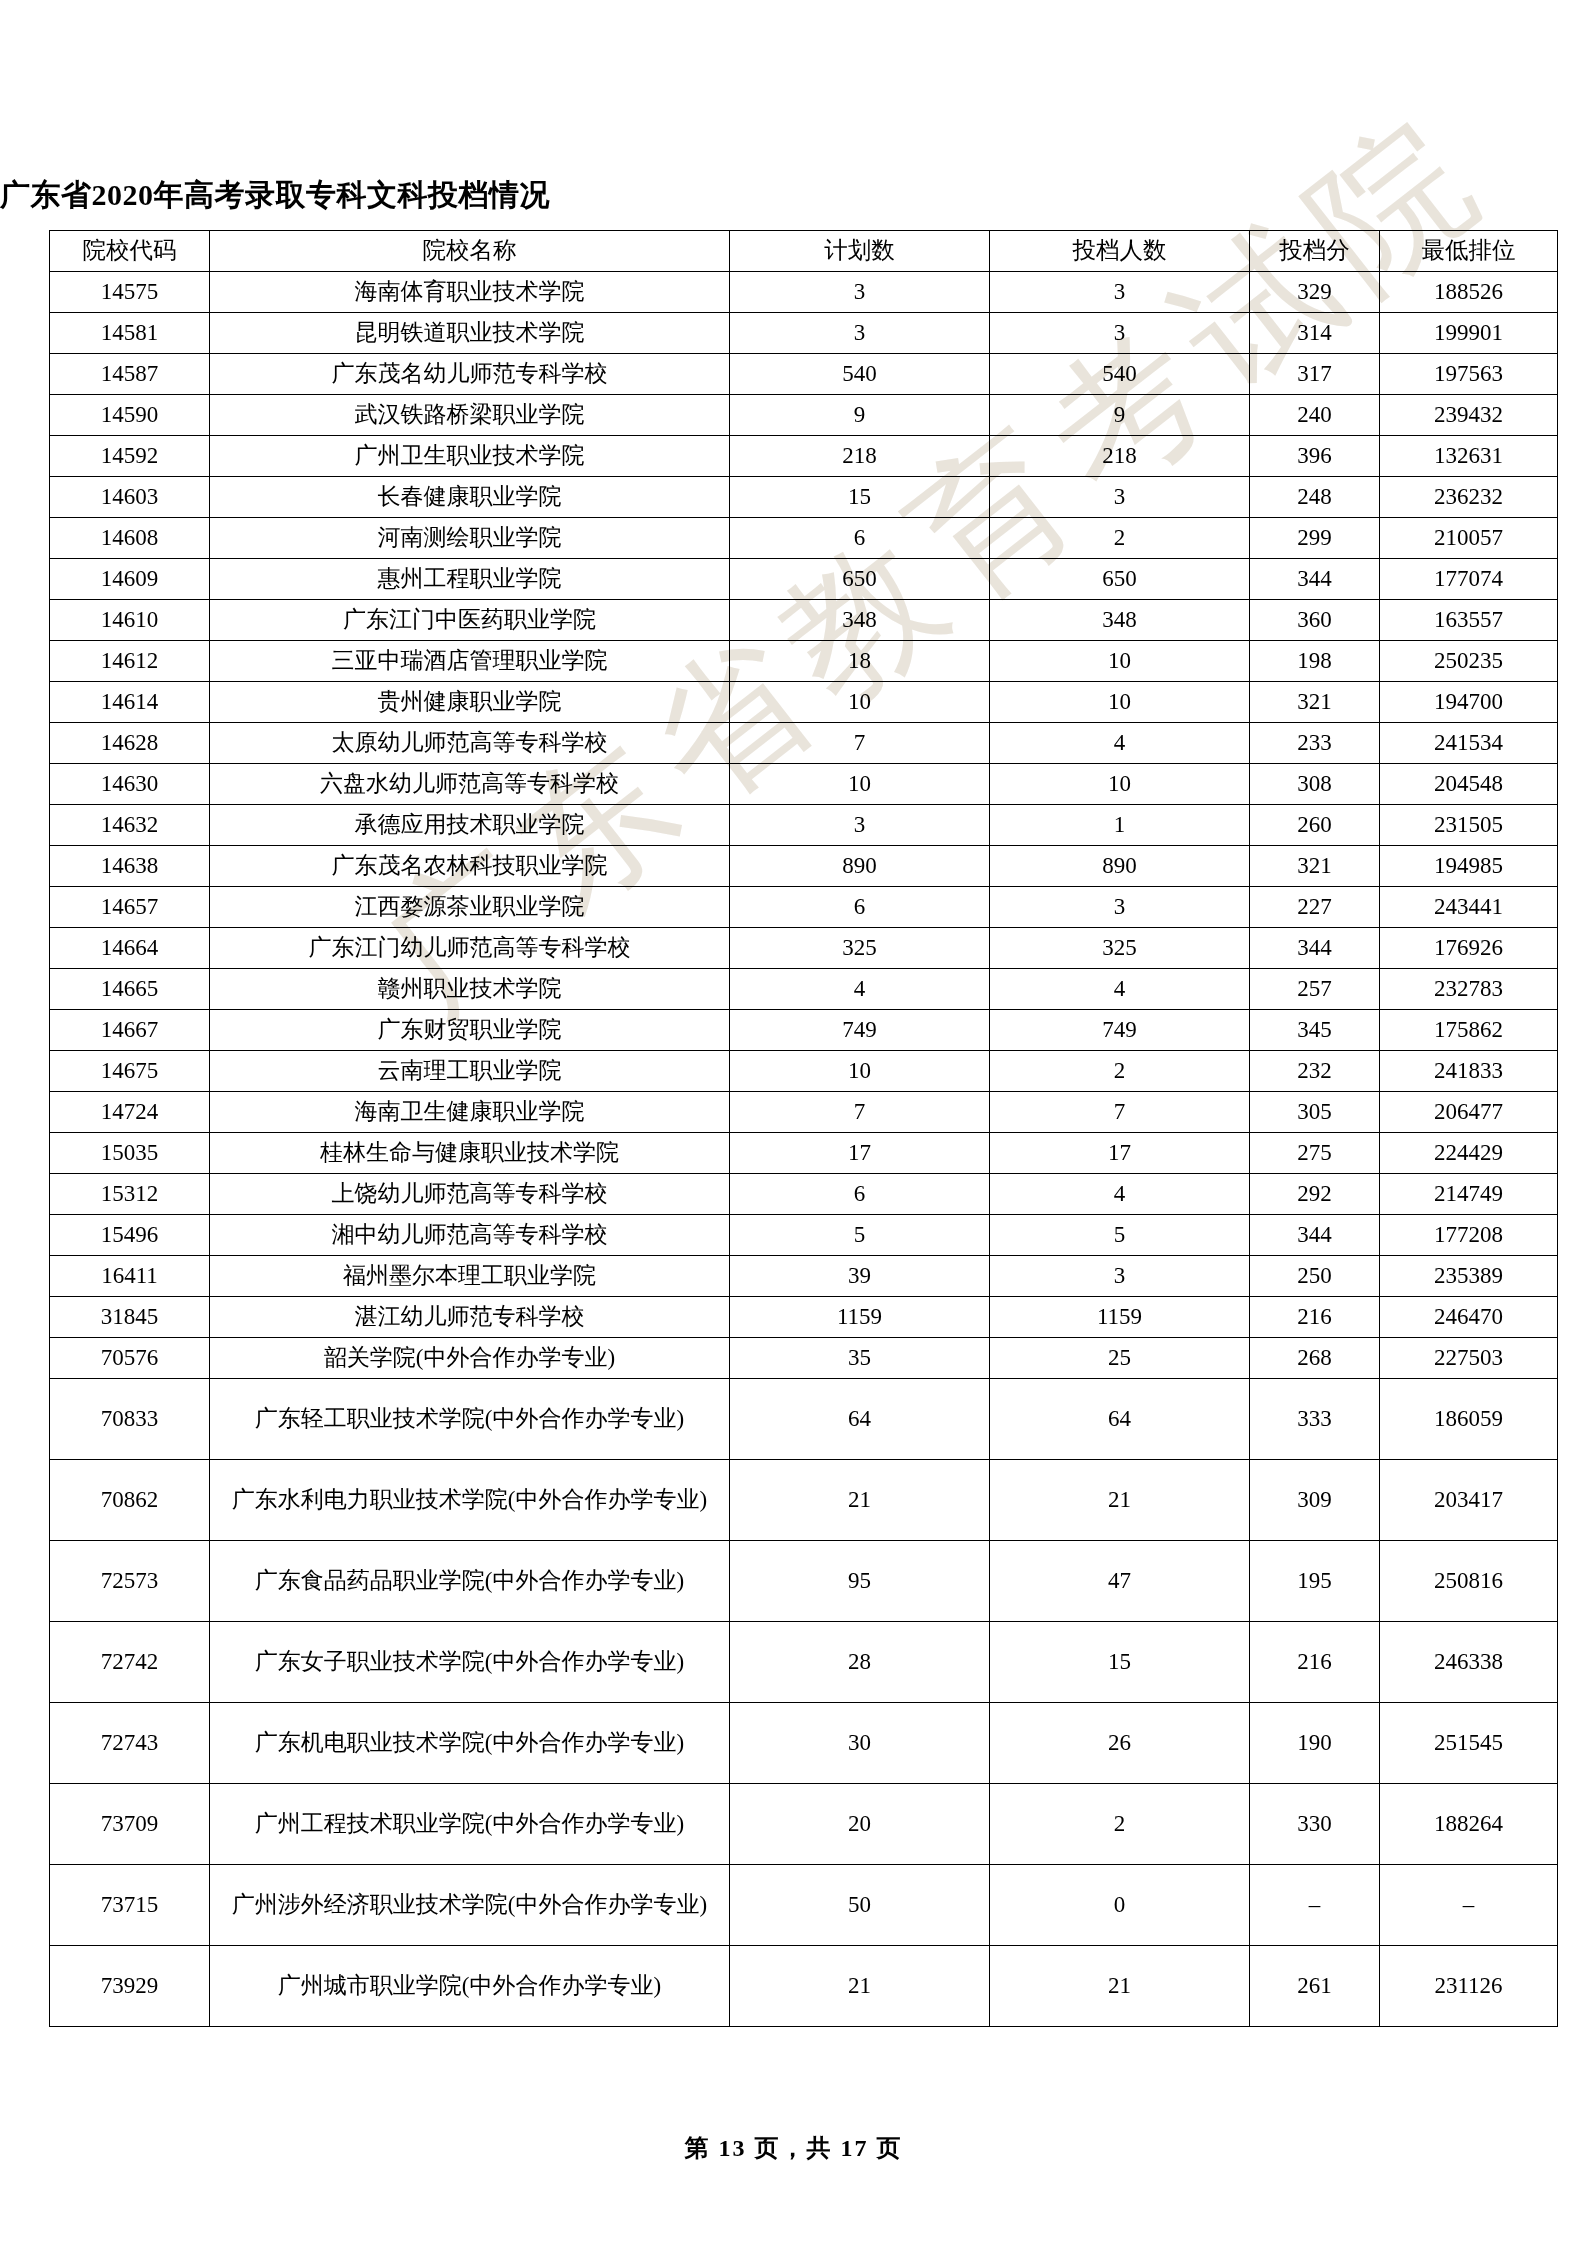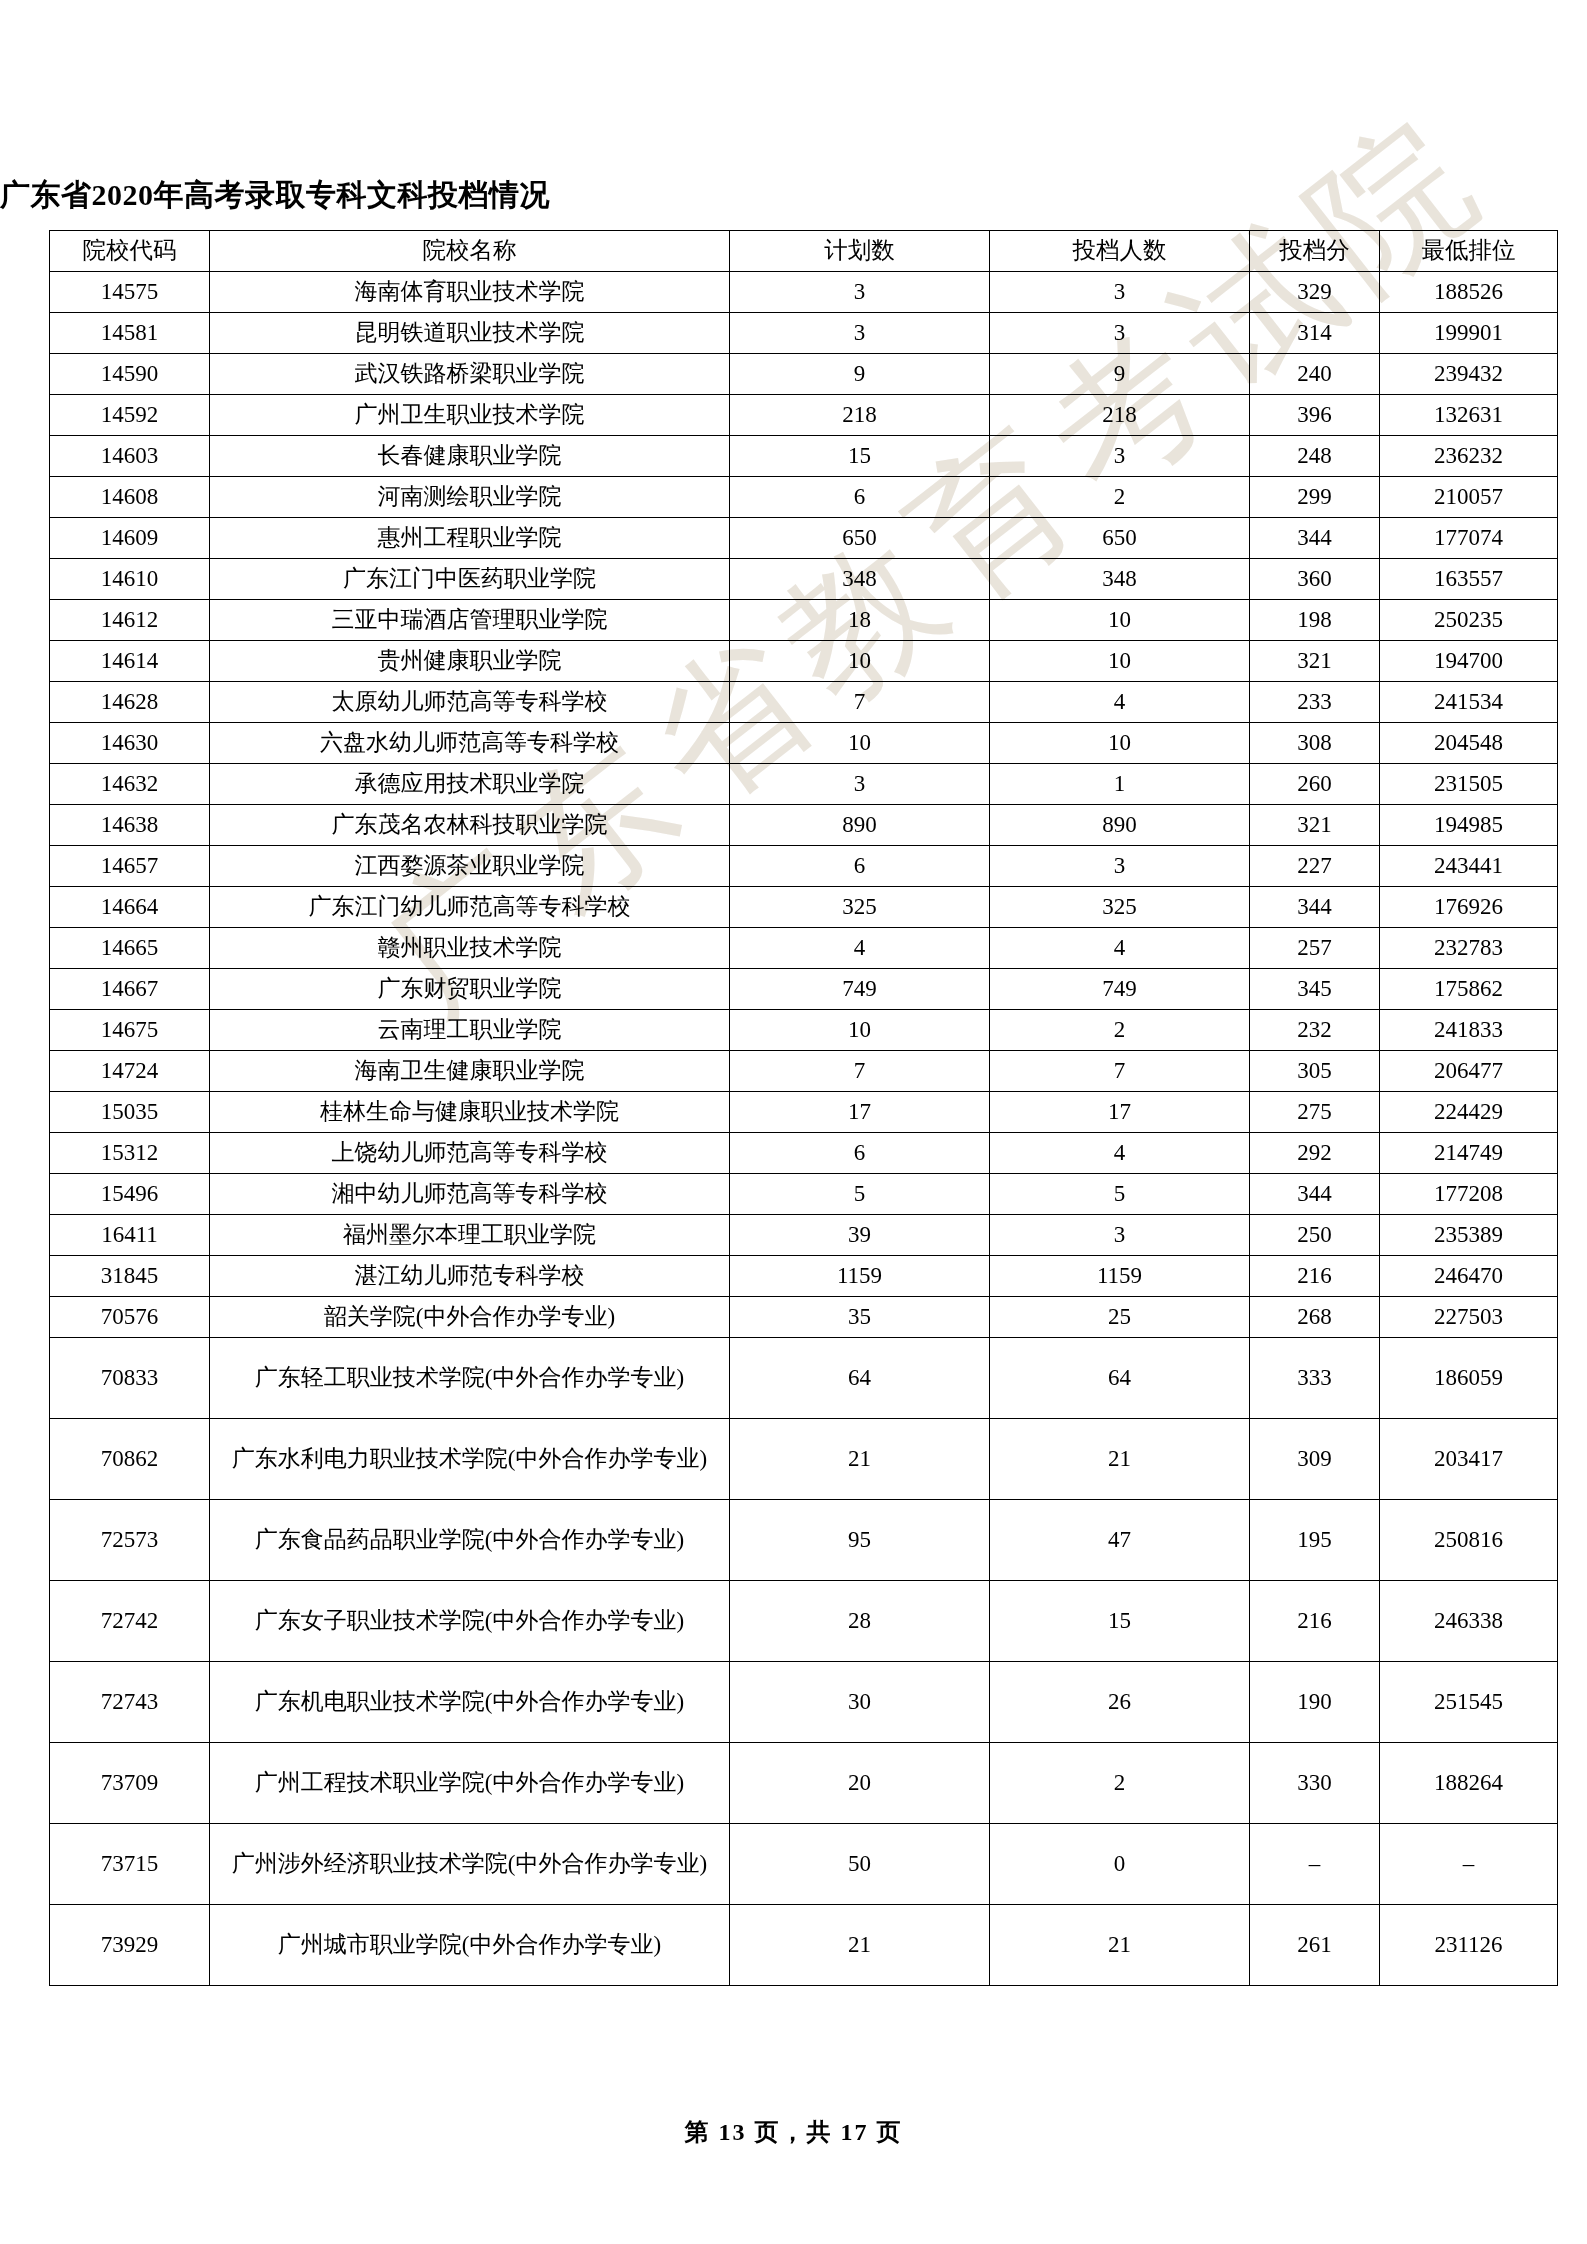--- a/index.html
+++ b/index.html
@@ -88,21 +88,21 @@
   tr.tall td { height: 76px; text-align: center; }
   tr.tall td.name {
     padding: 2px 10px;
     line-height: 1.3;
   }
   .footer {
     position: absolute;
     z-index: 2;
     left: 0;
     right: 0;
-    bottom: 96px;
+    bottom: 80px;
     text-align: center;
     font-size: 24px;
     font-weight: bold;
     letter-spacing: 2px;
   }
 </style>
 </head>
 <body>
 
 <div class="page">
@@ -142,20 +142,28 @@
           </tr>
           <tr>
             <td>14581</td>
             <td class="name">昆明铁道职业技术学院</td>
             <td>3</td>
             <td>3</td>
             <td>314</td>
             <td>199901</td>
           </tr>
           <tr>
+            <td>14587</td>
+            <td class="name">广东茂名幼儿师范专科学校</td>
+            <td>540</td>
+            <td>540</td>
+            <td>317</td>
+            <td>197563</td>
+          </tr>
+          <tr>
             <td>14590</td>
             <td class="name">武汉铁路桥梁职业学院</td>
             <td>9</td>
             <td>9</td>
             <td>240</td>
             <td>239432</td>
           </tr>
           <tr>
             <td>14592</td>
             <td class="name">广州卫生职业技术学院</td>

